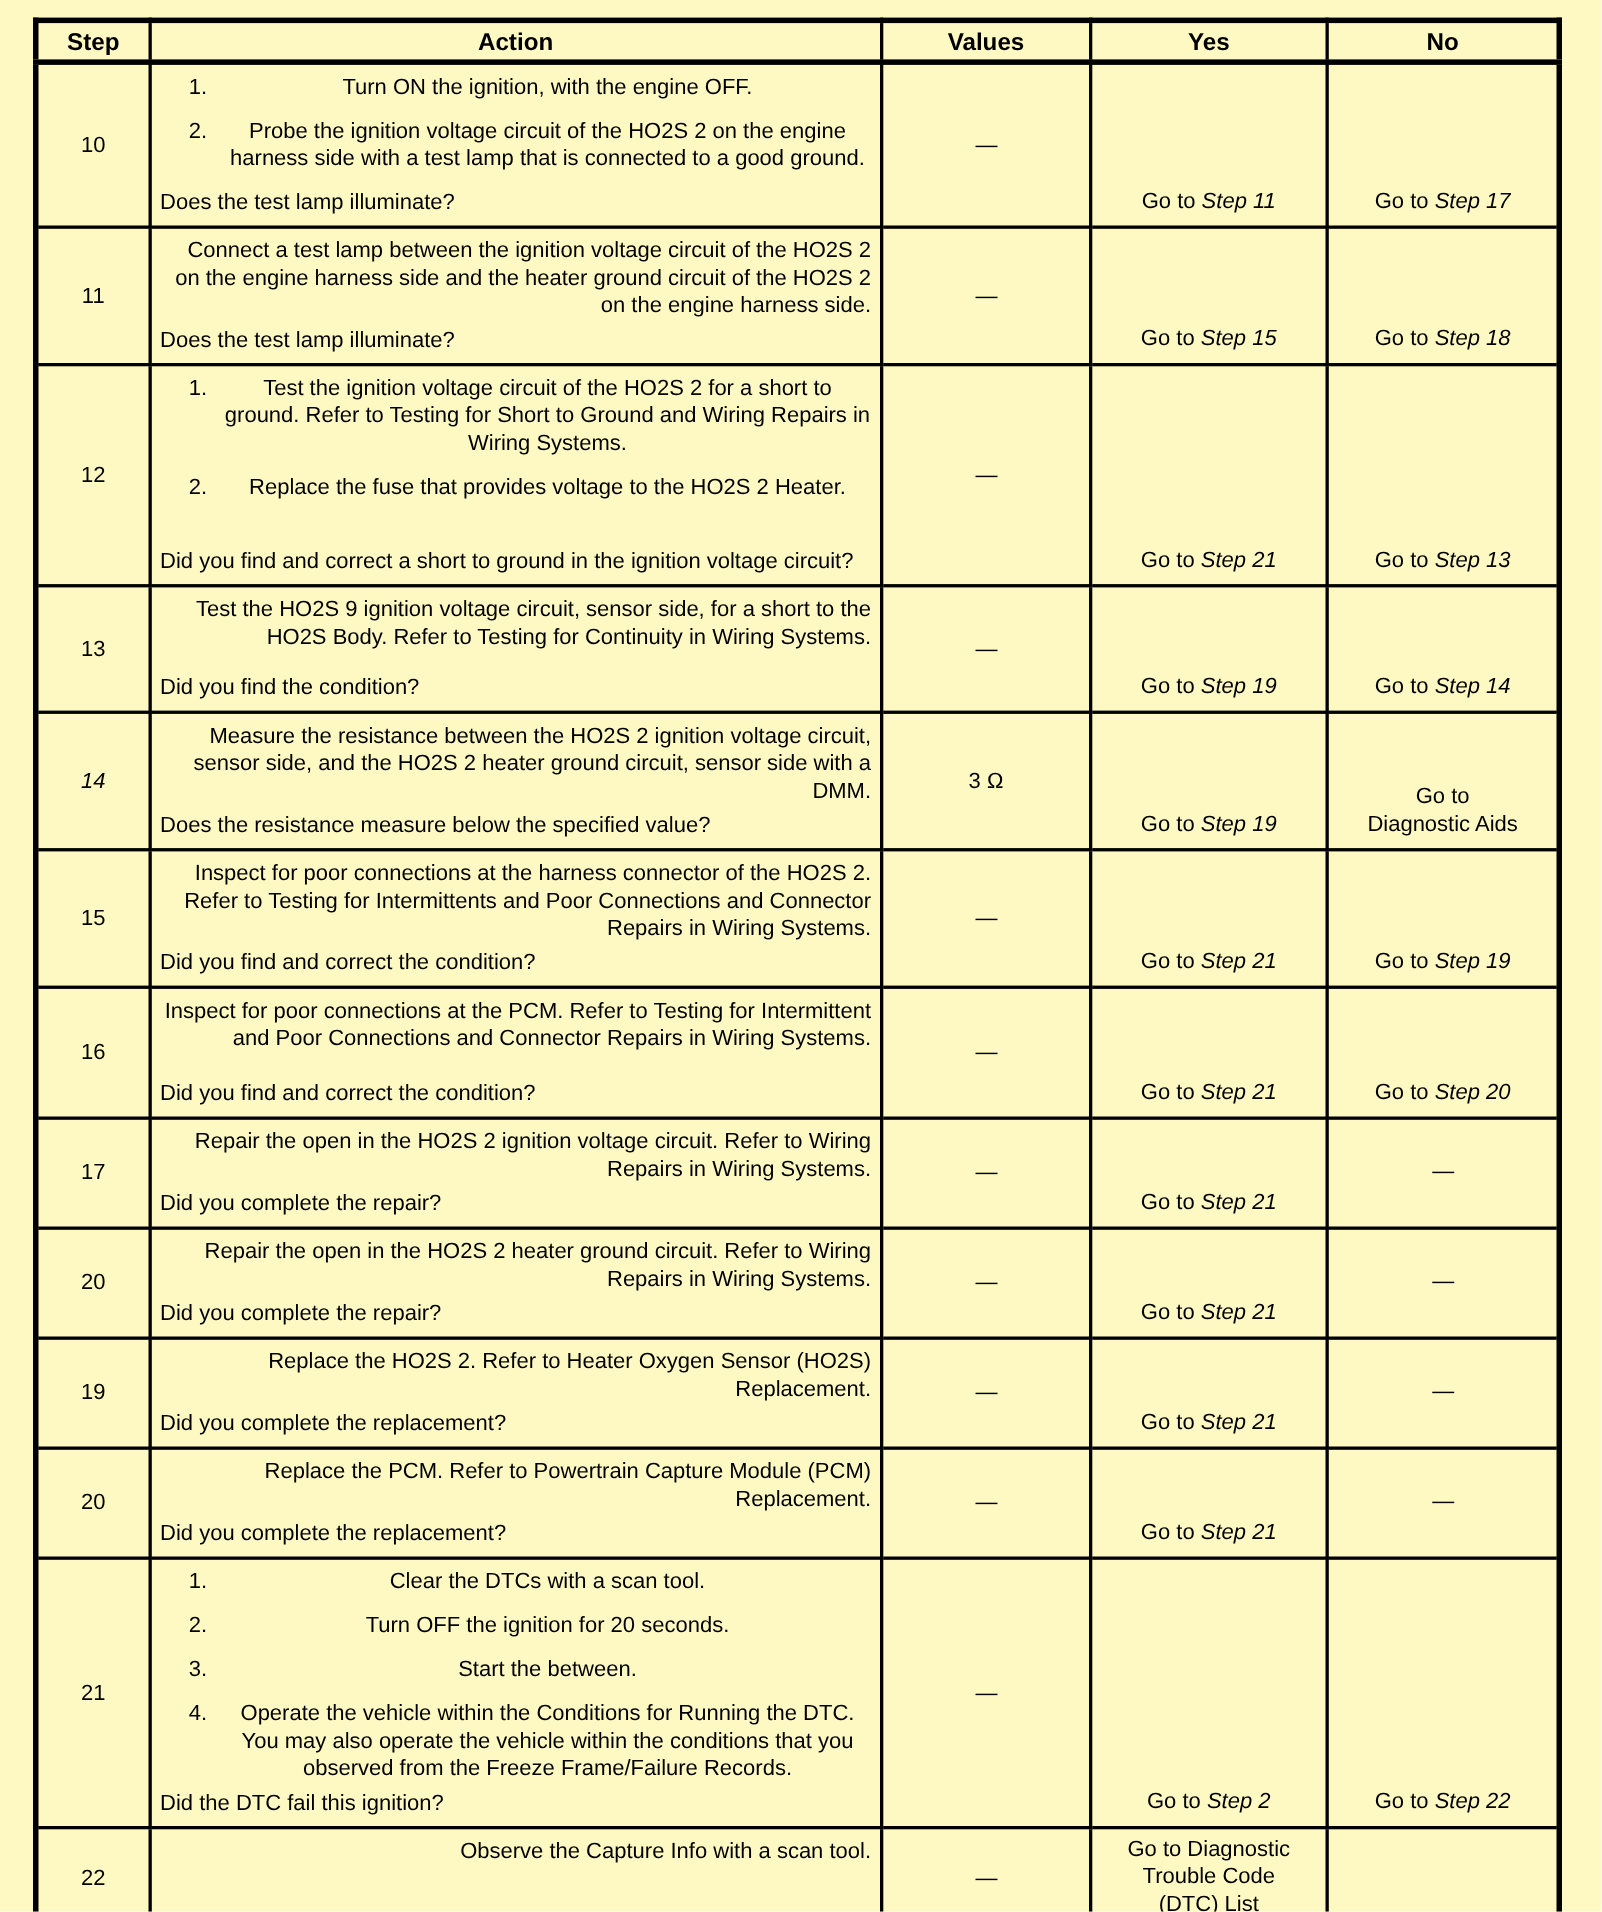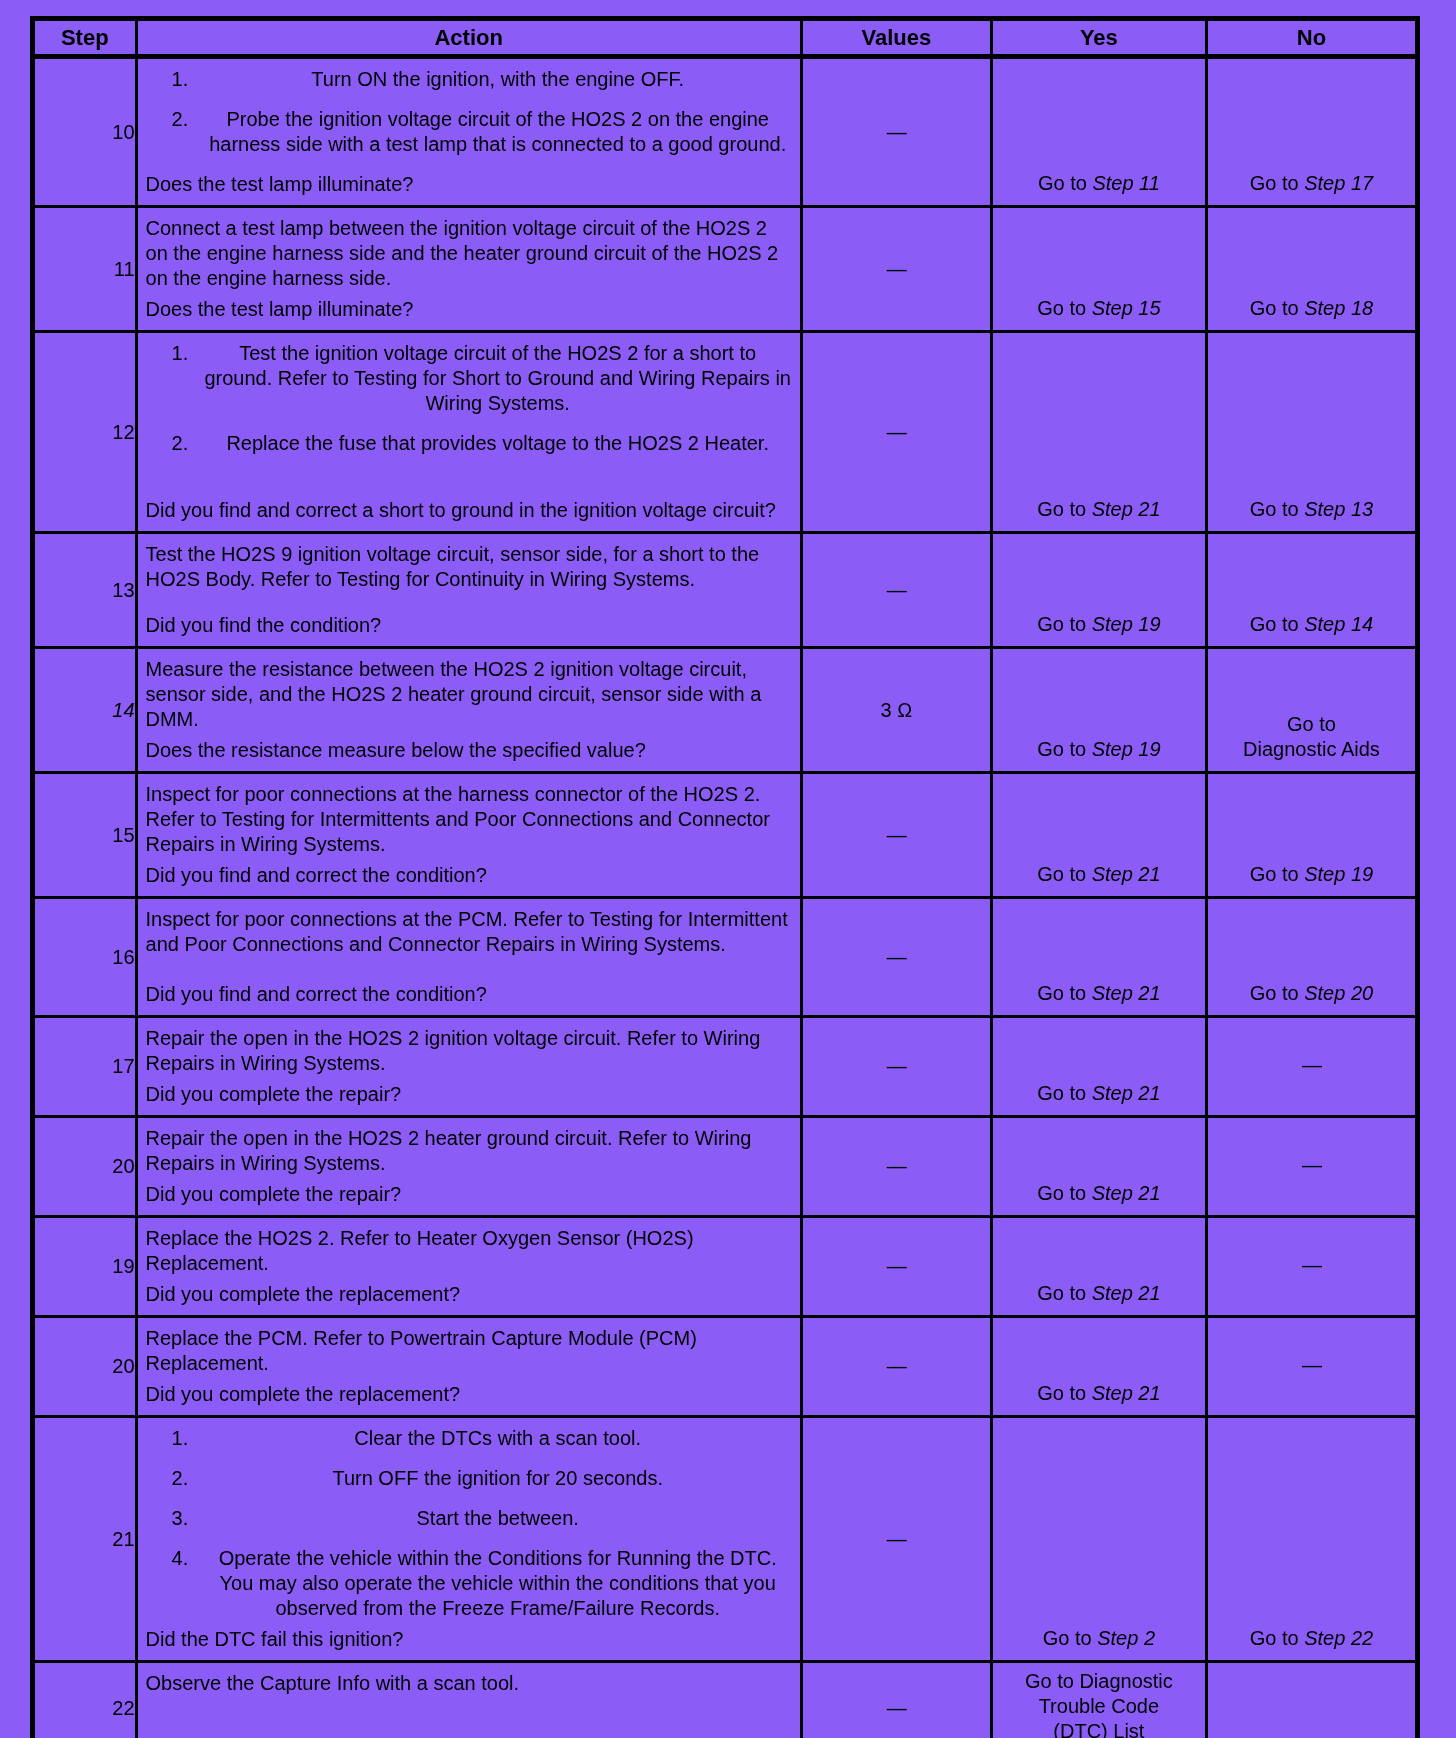--- a/index.html
+++ b/index.html
@@ -6,21 +6,21 @@
   body{
     font-family:"Liberation Sans","DejaVu Sans",sans-serif;
     color:#000;
     -webkit-font-smoothing:antialiased;
   }
   .page{
     width:1456px;
     height:1738px;
     box-sizing:border-box;
     padding:16px 0 0 30px;
-    background:#8b5cf6;
+    background:#fef9c3;
     overflow:hidden;
   }
   table.diag{
     border-collapse:collapse;
     table-layout:fixed;
     width:1390px;
     border:5px solid #000;
   }
   col.c-step{width:103px;}
   col.c-action{width:662px;}
@@ -43,35 +43,35 @@
   }
   tr.hdr{border-bottom:5px solid #000;}
   tr.schem td{
     border-bottom:5px solid #000;
     font-weight:bold;
     font-size:21px;
     padding:5px 8px;
   }
   td.step{
     vertical-align:middle;
-    text-align:right;
+    text-align:center;
   }
   td.step.ital span{font-style:italic;}
   td.action{padding:8px 8px;}
   .cf{
     display:flex;
     flex-direction:column;
   }
   .items{padding-left:26px;}
   .item{display:flex;}
   .item + .item{margin-top:15px;}
   .item .n{width:32px;flex:0 0 32px;}
   .item .t{flex:1;text-align:center;}
   .q{margin-top:auto;padding-top:6px;display:block;}
-  .para{display:block;}
+  .para{display:block;text-align:right;}
   td.values{
     vertical-align:middle;
     text-align:center;
   }
   td.yes,td.no{
     vertical-align:bottom;
     text-align:center;
     padding:6px 6px 9px 6px;
   }
   td.mid{vertical-align:middle;}

